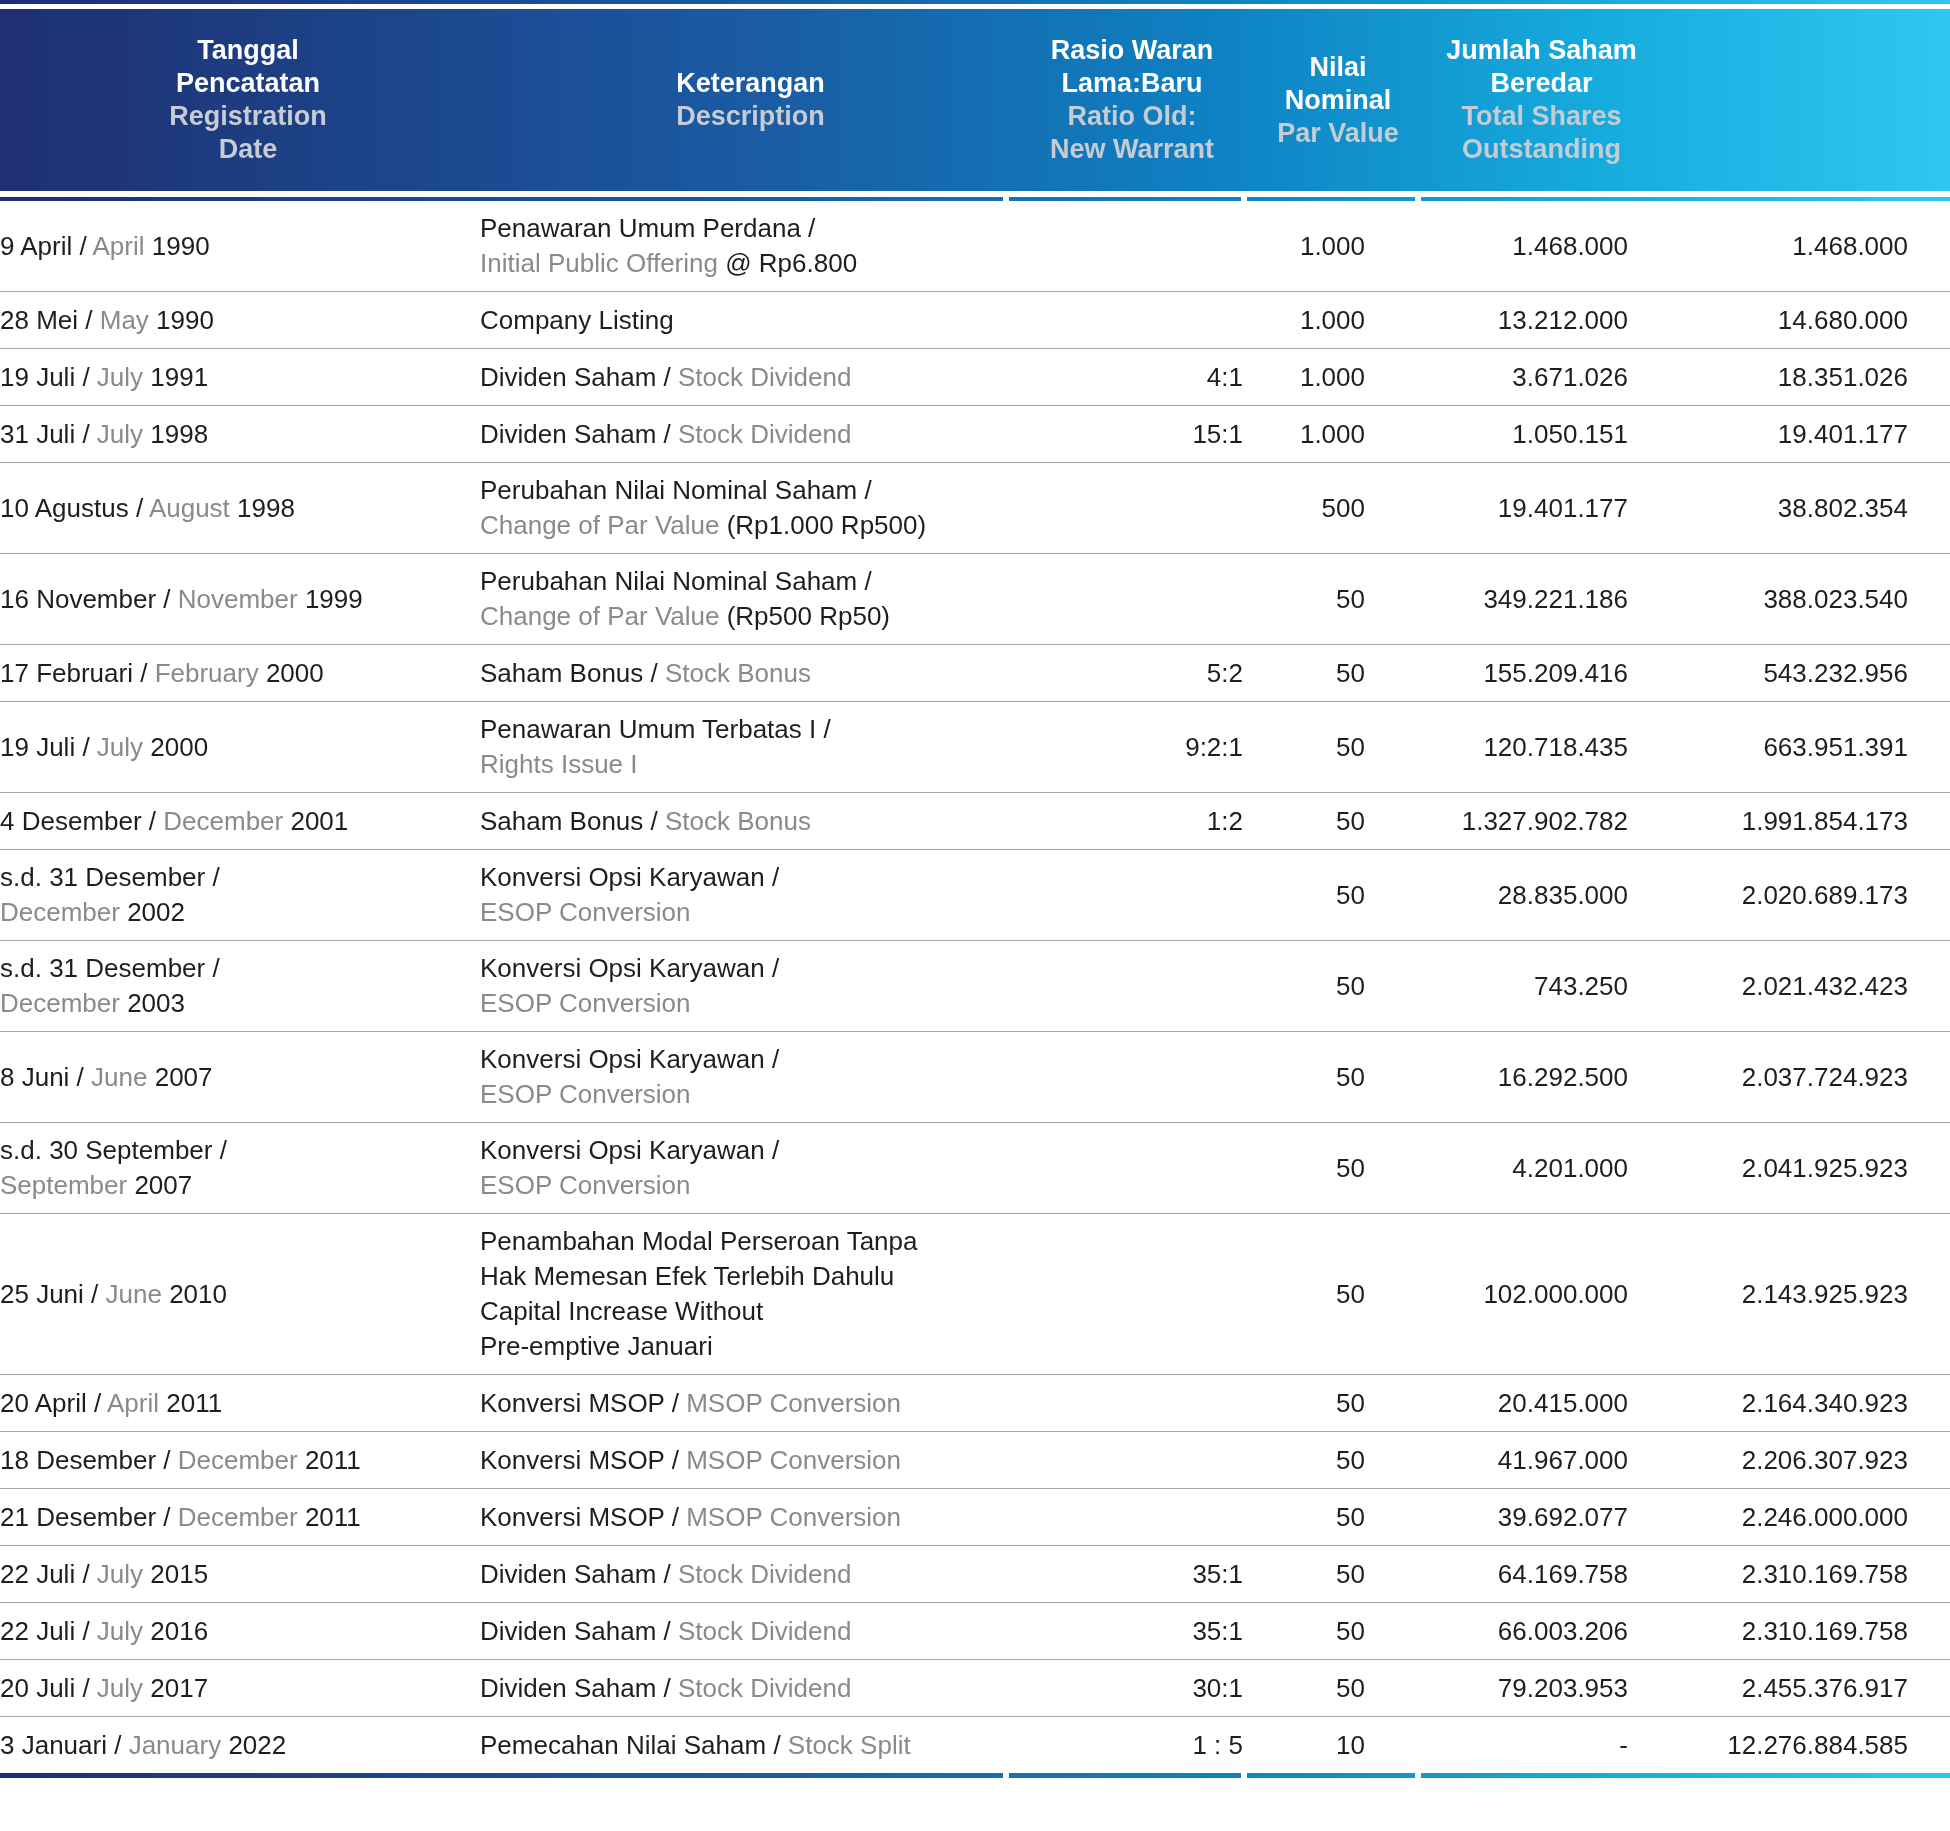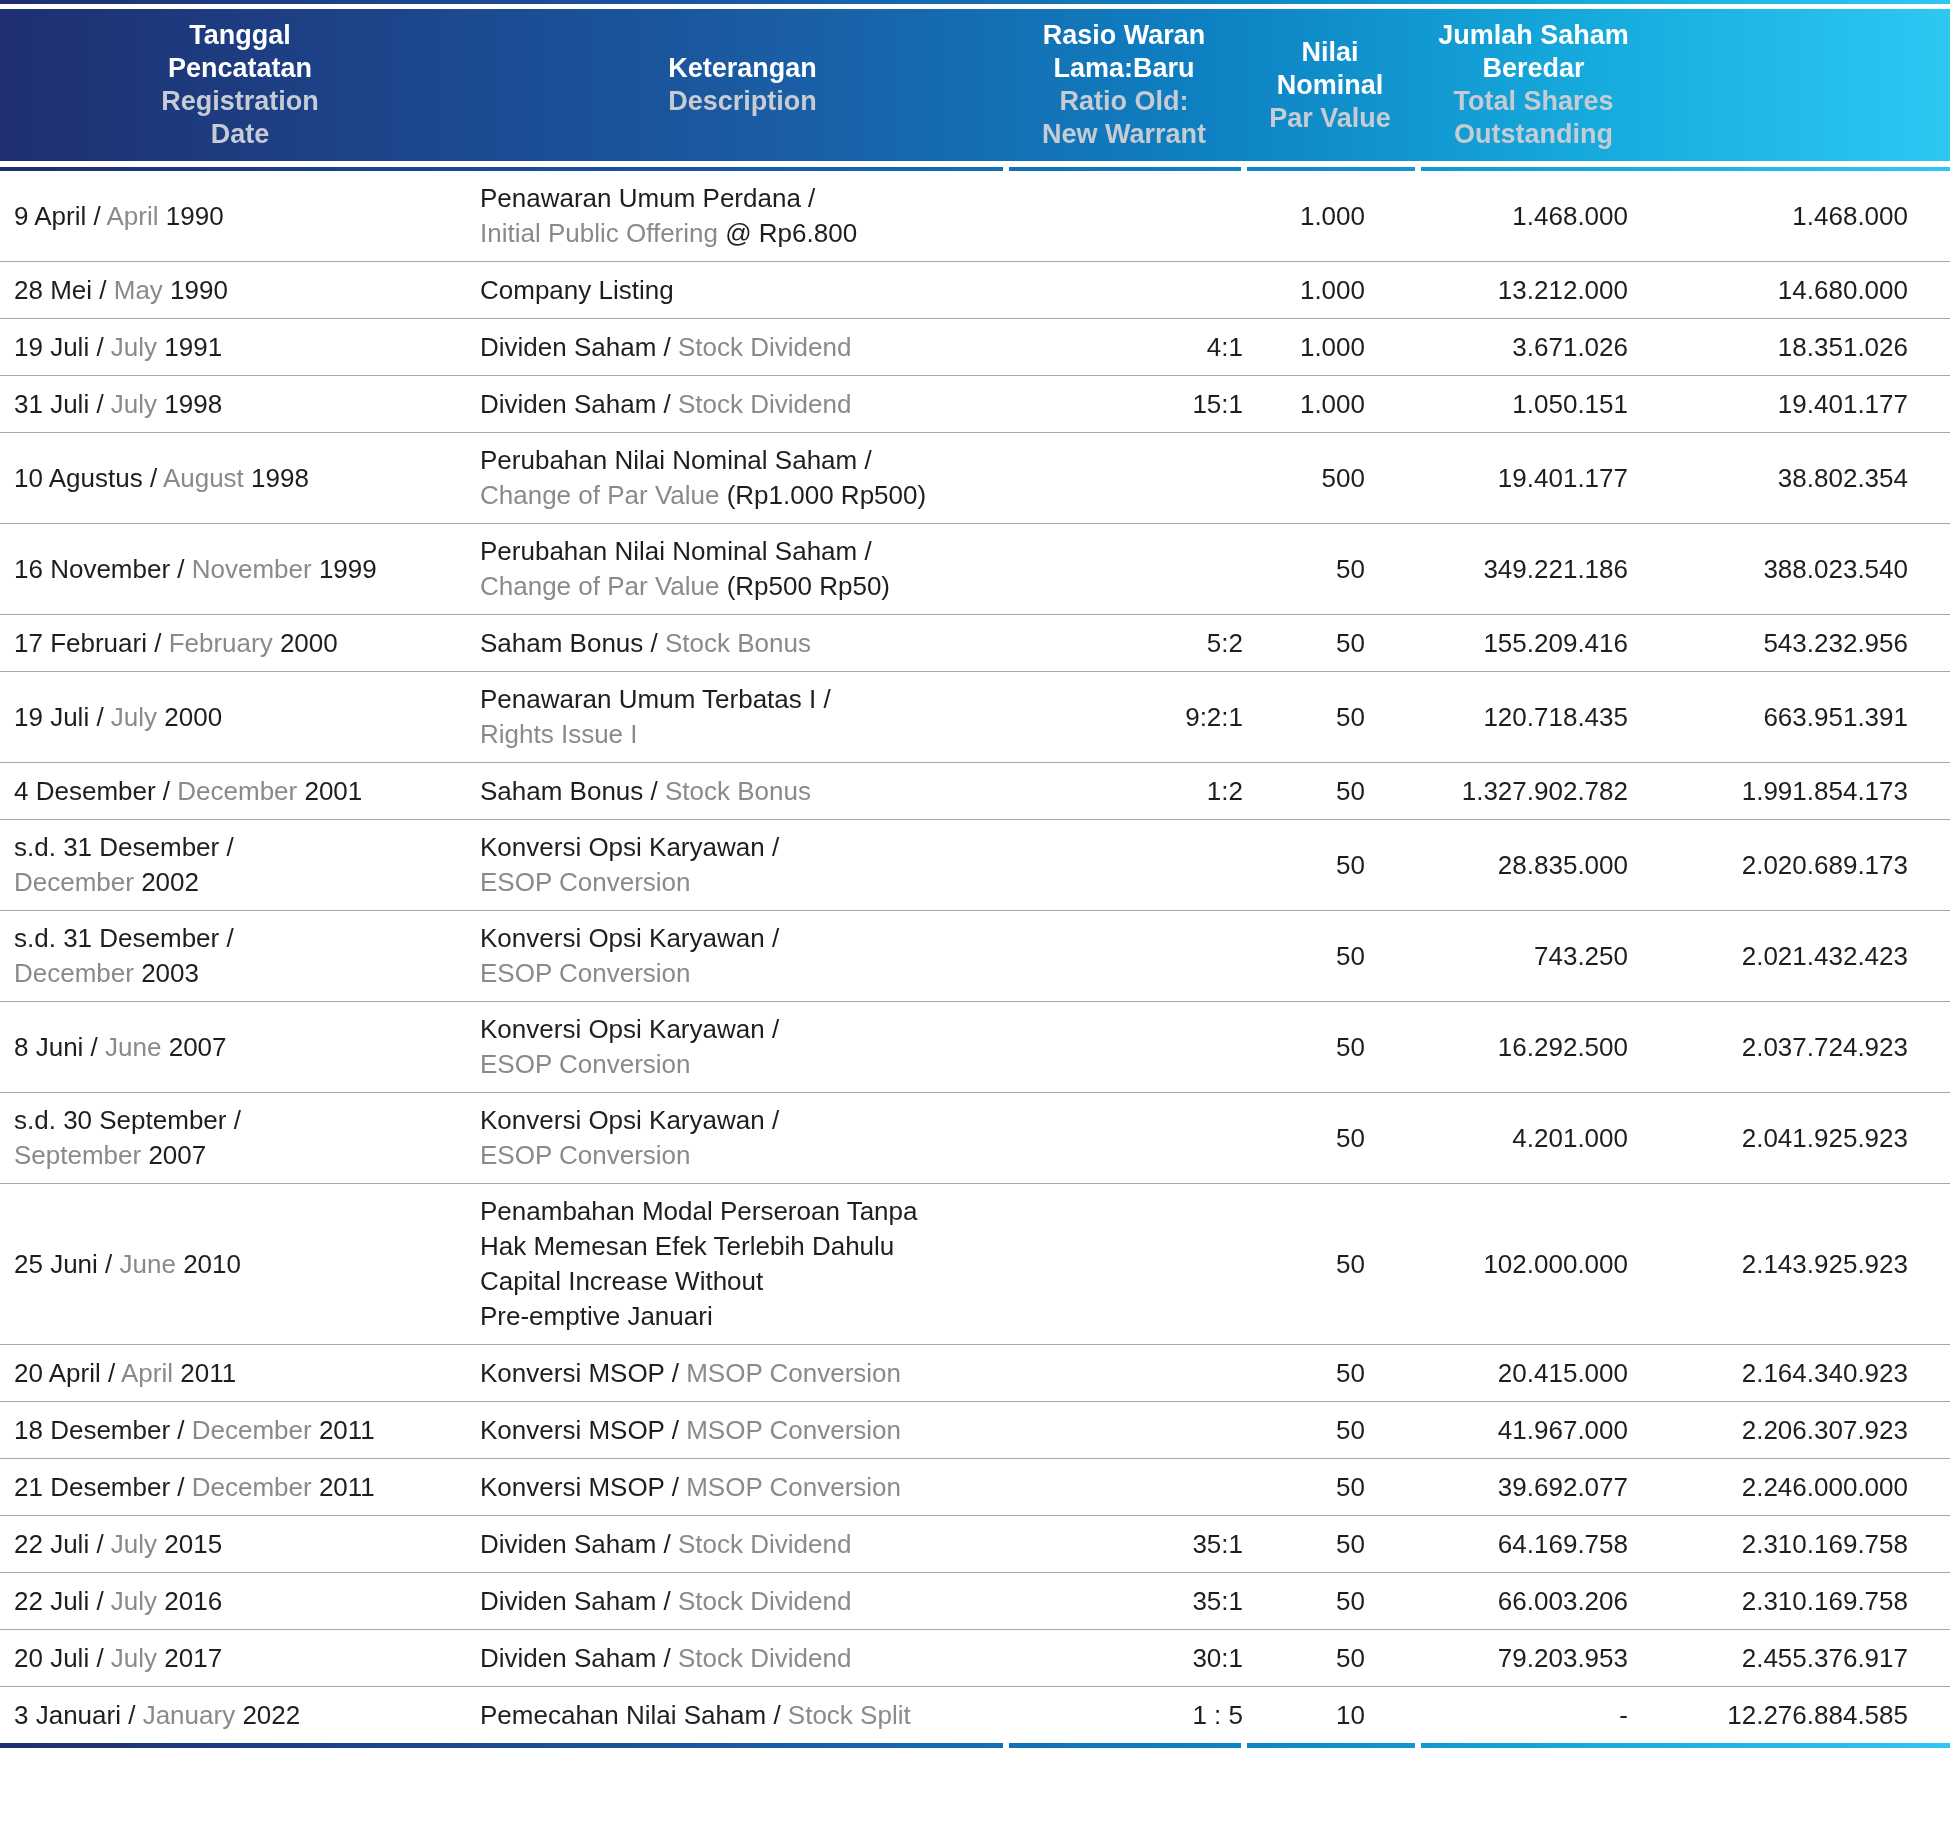--- a/index.html
+++ b/index.html
@@ -11,30 +11,30 @@
 
   .rule{position:relative;width:1950px;}
   .rule-top{height:4px;margin-bottom:5px;}
   .rule-under{height:4px;margin-top:6px;}
   .rule-bottom{height:5px;}
   .notch{position:absolute;top:0;bottom:0;width:6px;background:#ffffff;}
   .n1{left:1003px;}.n2{left:1241px;}.n3{left:1415px;}
 
   .header,.row{display:grid;grid-template-columns:480px 525px 238px 174px 233px 300px;width:1950px;box-sizing:border-box;}
 
-  .header{height:152px;}
+  .header{height:182px;padding-left:8px;}
   .hcell{display:flex;flex-direction:column;justify-content:center;align-items:center;height:100%;
          text-align:center;font-size:27px;font-weight:bold;line-height:33px;white-space:pre-line;}
   .h-id{color:#ffffff;}
   .h-en{color:#c7ccd4;}
 
   #tbody .row + .row{border-top:1px solid #a8a8a8;}
   .row{min-height:57px;padding:10px 0;align-items:center;}
   .cell{font-size:26px;line-height:35px;color:#1e1e1c;}
-  .cell.date{padding-left:14px;text-align:left;}
+  .cell.date{text-align:left;}
   .cell.desc{text-align:left;padding-right:6px;}
   .cell.ratio{text-align:right;}
   .cell.par{text-align:right;padding-right:52px;}
   .cell.add{text-align:right;padding-right:22px;}
   .cell.total{text-align:right;padding-right:42px;}
 
   .seg.b{color:#1e1e1c;}
   .seg.g{color:#8a8a8a;}
   .seg.i{}
 </style>

